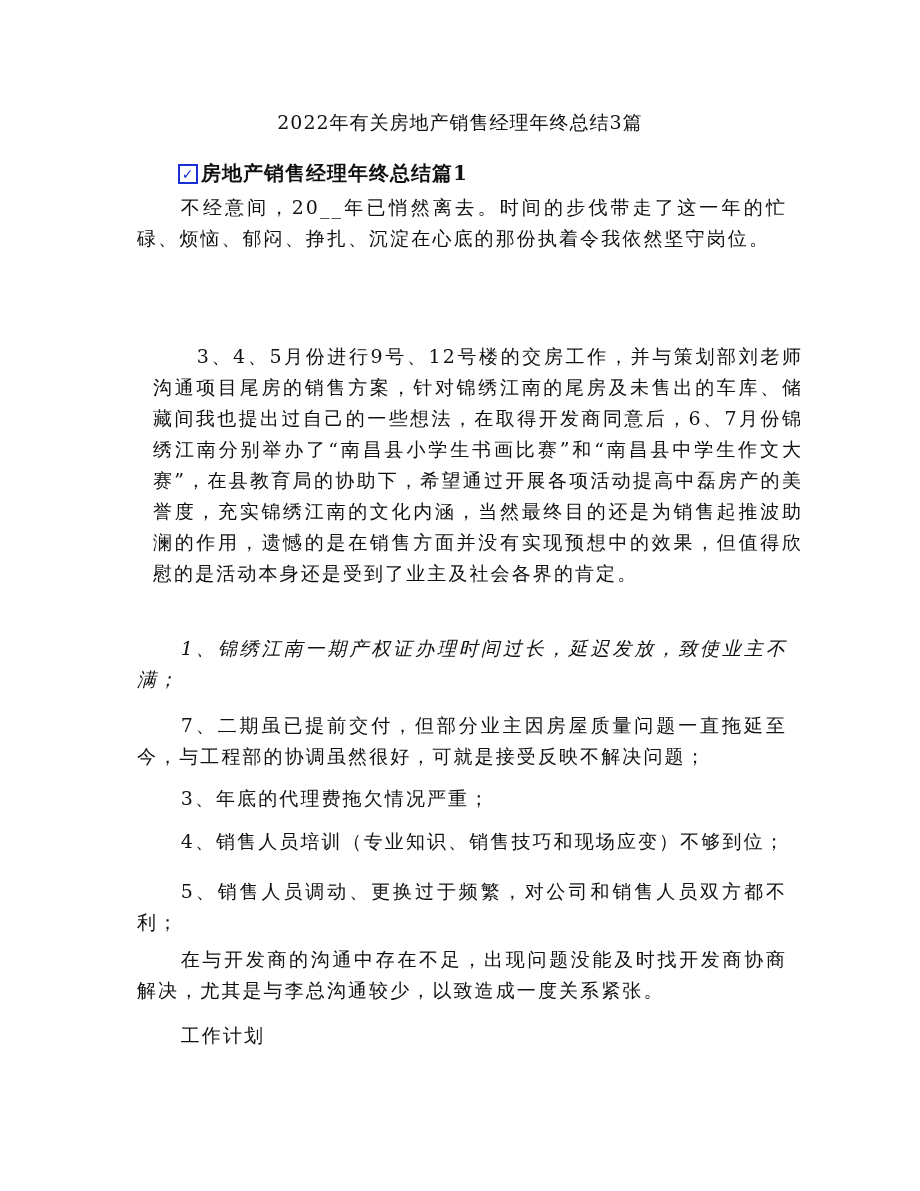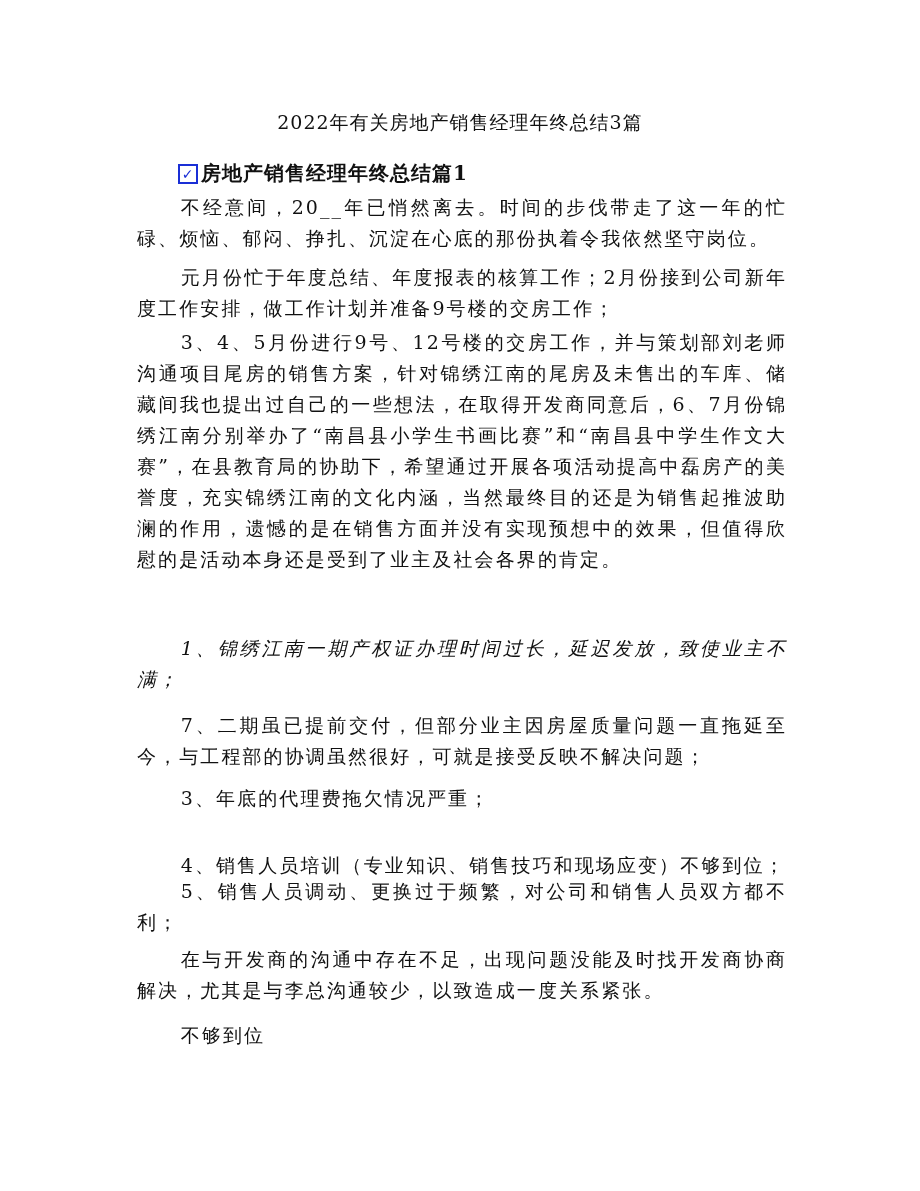--- a/index.html
+++ b/index.html
@@ -24,40 +24,37 @@
   <div class="title">2022年有关房地产销售经理年终总结3篇</div>
 
   <div class="heading">
     <span class="checkbox">✓</span>
     <span>房地产销售经理年终总结篇1</span>
   </div>
 
   <div class="body-text" style="top:184px;margin-top:8px;">
     <p class="para">不经意间，20__年已悄然离去。时间的步伐带走了这一年的忙碌、烦恼、郁闷、挣扎、沉淀在心底的那份执着令我依然坚守岗位。</p>
   </div>
-  <div class="body-text" style="top:262px;">
-    <p class="para">元月份忙于年度总结、年度报表的核算工作；2月份接到公司新年度工作安排，做工作计划并准备9号楼的交房工作；</p>
-  </div>
-  <div class="body-text" style="top:327px;">
+  <div class="body-text" style="top:341px;margin-left:16px;">
     <p class="para">3、4、5月份进行9号、12号楼的交房工作，并与策划部刘老师沟通项目尾房的销售方案，针对锦绣江南的尾房及未售出的车库、储藏间我也提出过自己的一些想法，在取得开发商同意后，6、7月份锦绣江南分别举办了“南昌县小学生书画比赛”和“南昌县中学生作文大赛”，在县教育局的协助下，希望通过开展各项活动提高中磊房产的美誉度，充实锦绣江南的文化内涵，当然最终目的还是为销售起推波助澜的作用，遗憾的是在销售方面并没有实现预想中的效果，但值得欣慰的是活动本身还是受到了业主及社会各界的肯定。</p>
   </div>
   <div class="body-text" style="top:633px;font-style:italic;">
     <p class="para">1、锦绣江南一期产权证办理时间过长，延迟发放，致使业主不满；</p>
   </div>
   <div class="body-text" style="top:710px;">
     <p class="para">7、二期虽已提前交付，但部分业主因房屋质量问题一直拖延至今，与工程部的协调虽然很好，可就是接受反映不解决问题；</p>
   </div>
   <div class="body-text" style="top:783px;">
     <p class="para">3、年底的代理费拖欠情况严重；</p>
   </div>
-  <div class="body-text" style="top:850px;">
+  <div class="body-text" style="top:826px;">
     <p class="para">4、销售人员培训（专业知识、销售技巧和现场应变）不够到位；</p>
   </div>
   <div class="body-text" style="top:868px;margin-top:8px;">
     <p class="para">5、销售人员调动、更换过于频繁，对公司和销售人员双方都不利；</p>
   </div>
   <div class="body-text" style="top:944px;">
     <p class="para">在与开发商的沟通中存在不足，出现问题没能及时找开发商协商解决，尤其是与李总沟通较少，以致造成一度关系紧张。</p>
   </div>
   <div class="body-text" style="top:1020px;">
-    <p class="para">不够到位</p>
+    <p class="para">工作计划</p>
   </div>
 </div>
 
 </body></html>

